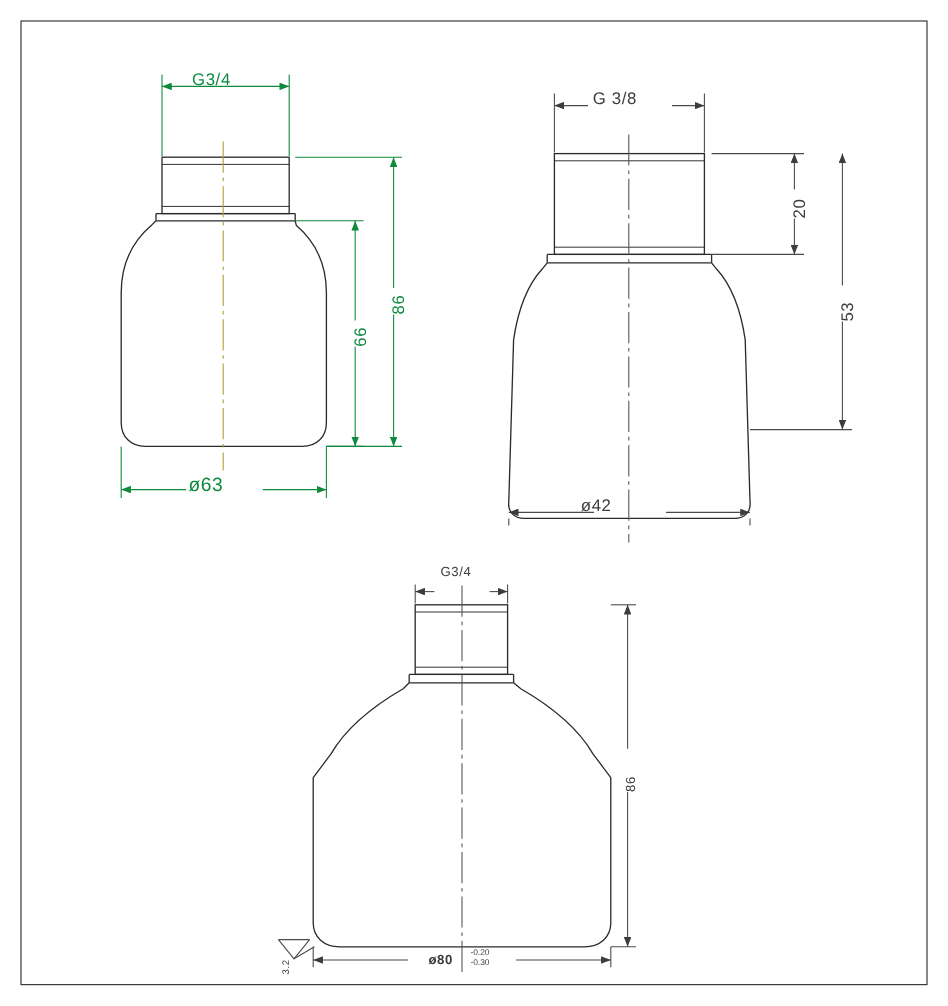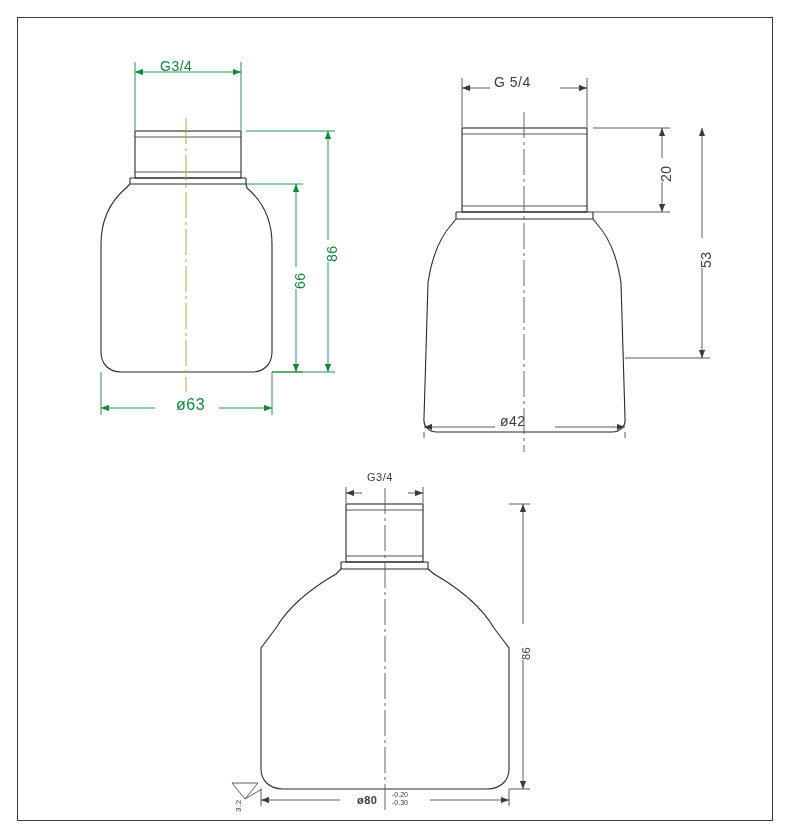--- a/index.html
+++ b/index.html
@@ -255,29 +255,29 @@
       <line class="dim-gray" x1="232" y1="783" x2="258" y2="783"></line>
     </g>
   </svg>
 
   <div class="lbl green" style="left:160px; top:58px;">G3/4</div>
 
   <div class="lbl green vert" style="left:324px; top:262px;">86</div>
 
   <div class="lbl green vert" style="left:292px; top:289px;">66</div>
 
-  <div class="lbl green" style="left:157px; top:396px; font-size:16px;margin-left:19px;">ø63</div>
-
-  <div class="lbl gray" style="left:494px; top:74px;">G 5/4</div>
+  <div class="lbl green" style="left:157px; top:396px; font-size:16px;">ø63</div>
+
+  <div class="lbl gray" style="left:494px; top:74px;">G 3/8</div>
 
   <div class="lbl gray vert" style="left:658px; top:182px;">20</div>
 
   <div class="lbl gray vert" style="left:698px; top:268px;">53</div>
 
-  <div class="lbl gray" style="left:500px; top:413px;">ø42</div>
+  <div class="lbl gray" style="left:484px; top:413px;">ø42</div>
 
   <div class="lbl gray small" style="left:367px; top:471px;">G3/4</div>
 
   <div class="lbl gray vert small" style="left:520px; top:660px;">86</div>
 
   <div class="lbl gray small" style="left:357px; top:794px;font-weight:bold;">ø80</div>
 
   <div class="tolstack" style="left:392px; top:791px;">
     <div>-0.20</div>
     <div>-0.30</div>

